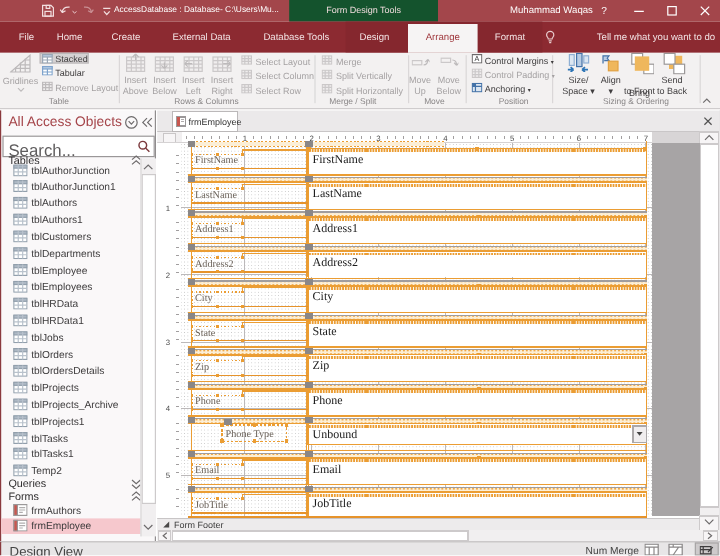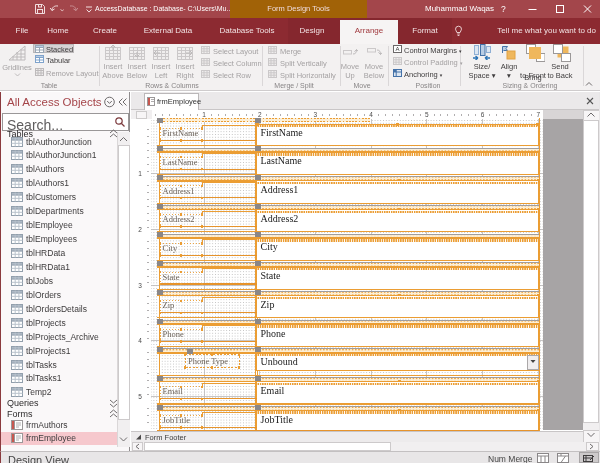--- a/index.html
+++ b/index.html
@@ -28,21 +28,21 @@
         <path d="M26.5 6 l1.5 2 1.8-1.4" stroke="#E7C6C8" stroke-width="0.8"></path>
       </g>
       <g stroke="#C98F93" fill="none" stroke-width="1">
         <path d="M36 3 C40 2.5 42 4.5 42 7.5 M42 7.5 l1.8-2.5 M42 7.5 l-2.6-1.6"></path>
       </g>
       <g stroke="#F2DEDF">
         <path d="M52 4 h6 M52.6 6.5 l2.4 2.6 2.4-2.6" fill="none" stroke-width="1"></path>
       </g>
     </svg>
     <div class="abs" style="left:95px;top:5px;font-size:7px;color:#fff;white-space:nowrap">AccessDatabase : Database- C:\Users\Mu...</div>
-    <div class="abs" style="left:230px;top:0;width:137px;height:18px;background:#a16207;text-align:center;line-height:18px;font-size:7.5px;color:#F0DCDD">Form Design Tools</div>
+    <div class="abs" style="left:241px;top:0;width:124px;height:18px;background:#14532d;text-align:center;line-height:18px;font-size:7.5px;color:#F0DCDD">Form Design Tools</div>
     <div class="abs" style="left:425px;top:4px;font-size:8px;color:#fff;white-space:nowrap">Muhammad Waqas</div>
     <div class="abs" style="left:501px;top:4px;font-size:8.5px;color:#fff">?</div>
     <svg class="abs" style="left:528px;top:4px" width="66" height="11" viewBox="0 0 66 11">
       <g stroke="#fff" stroke-width="1" fill="none">
         <path d="M0.5 5.5 h8"></path>
         <rect x="28.5" y="1.5" width="7" height="7"></rect>
         <path d="M56 1.5 l7 7 M63 1.5 l-7 7"></path>
       </g>
     </svg>
   </div>

